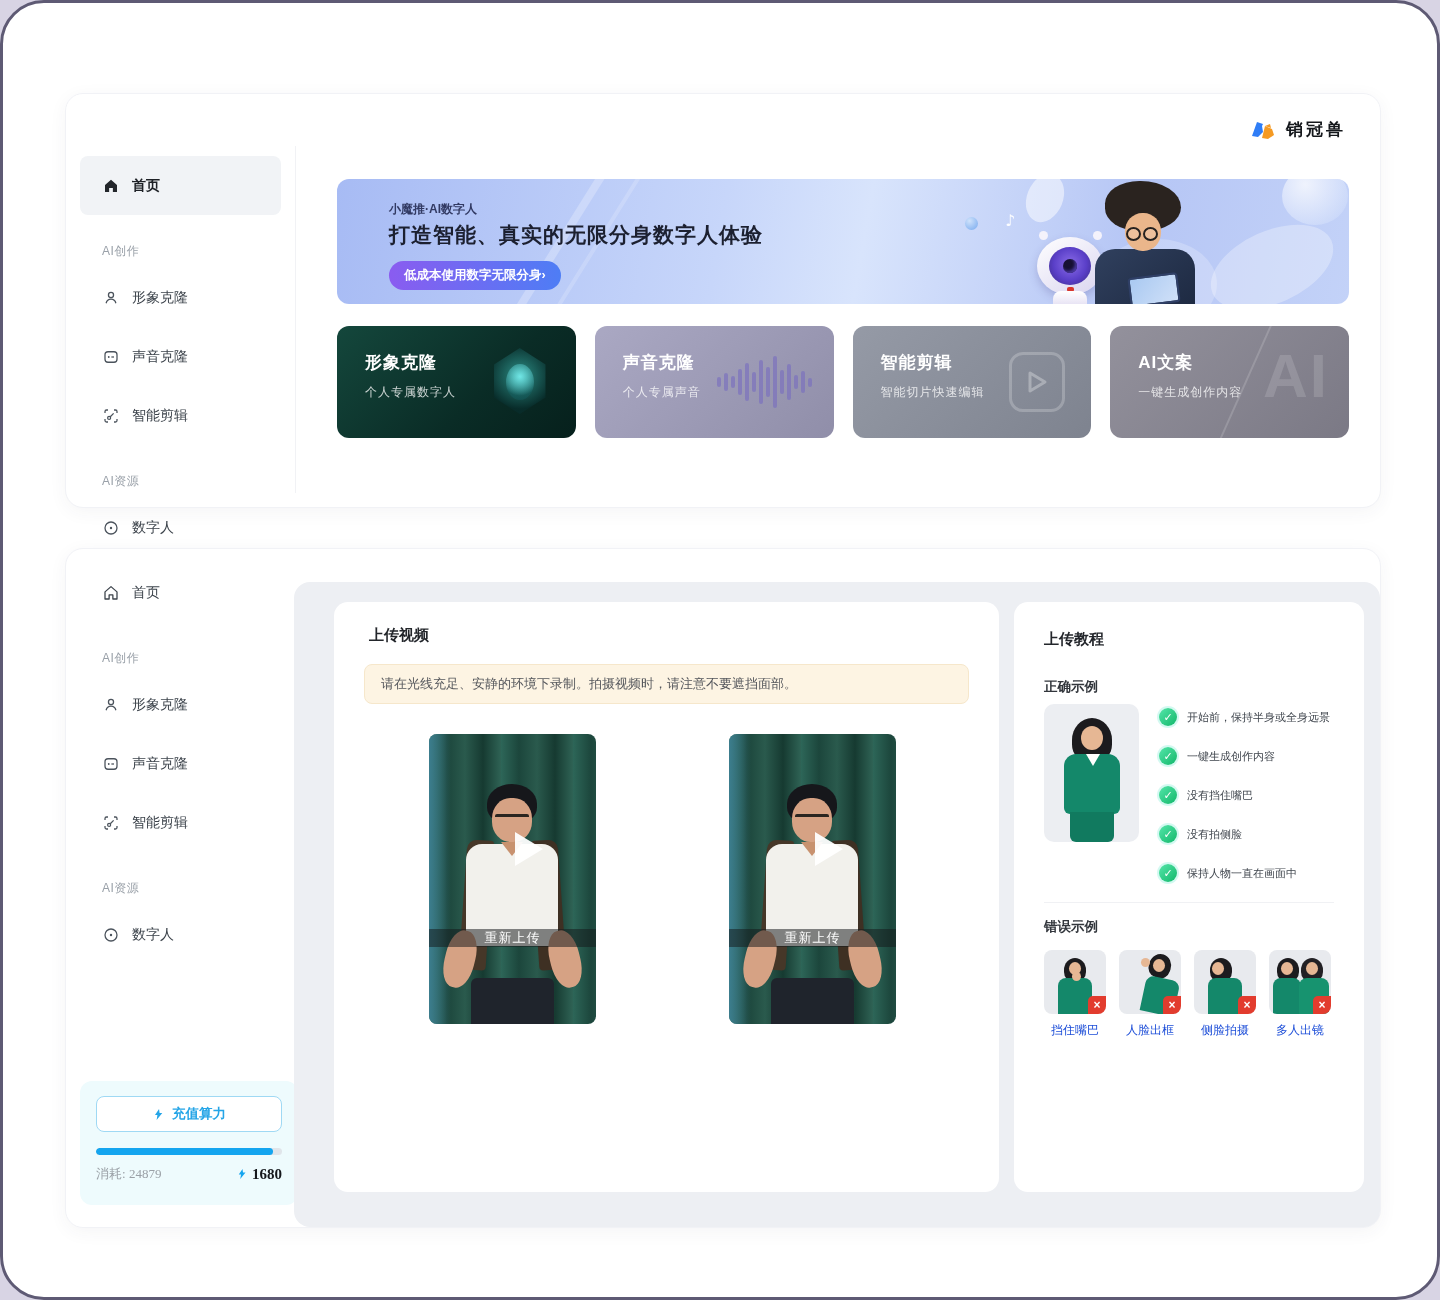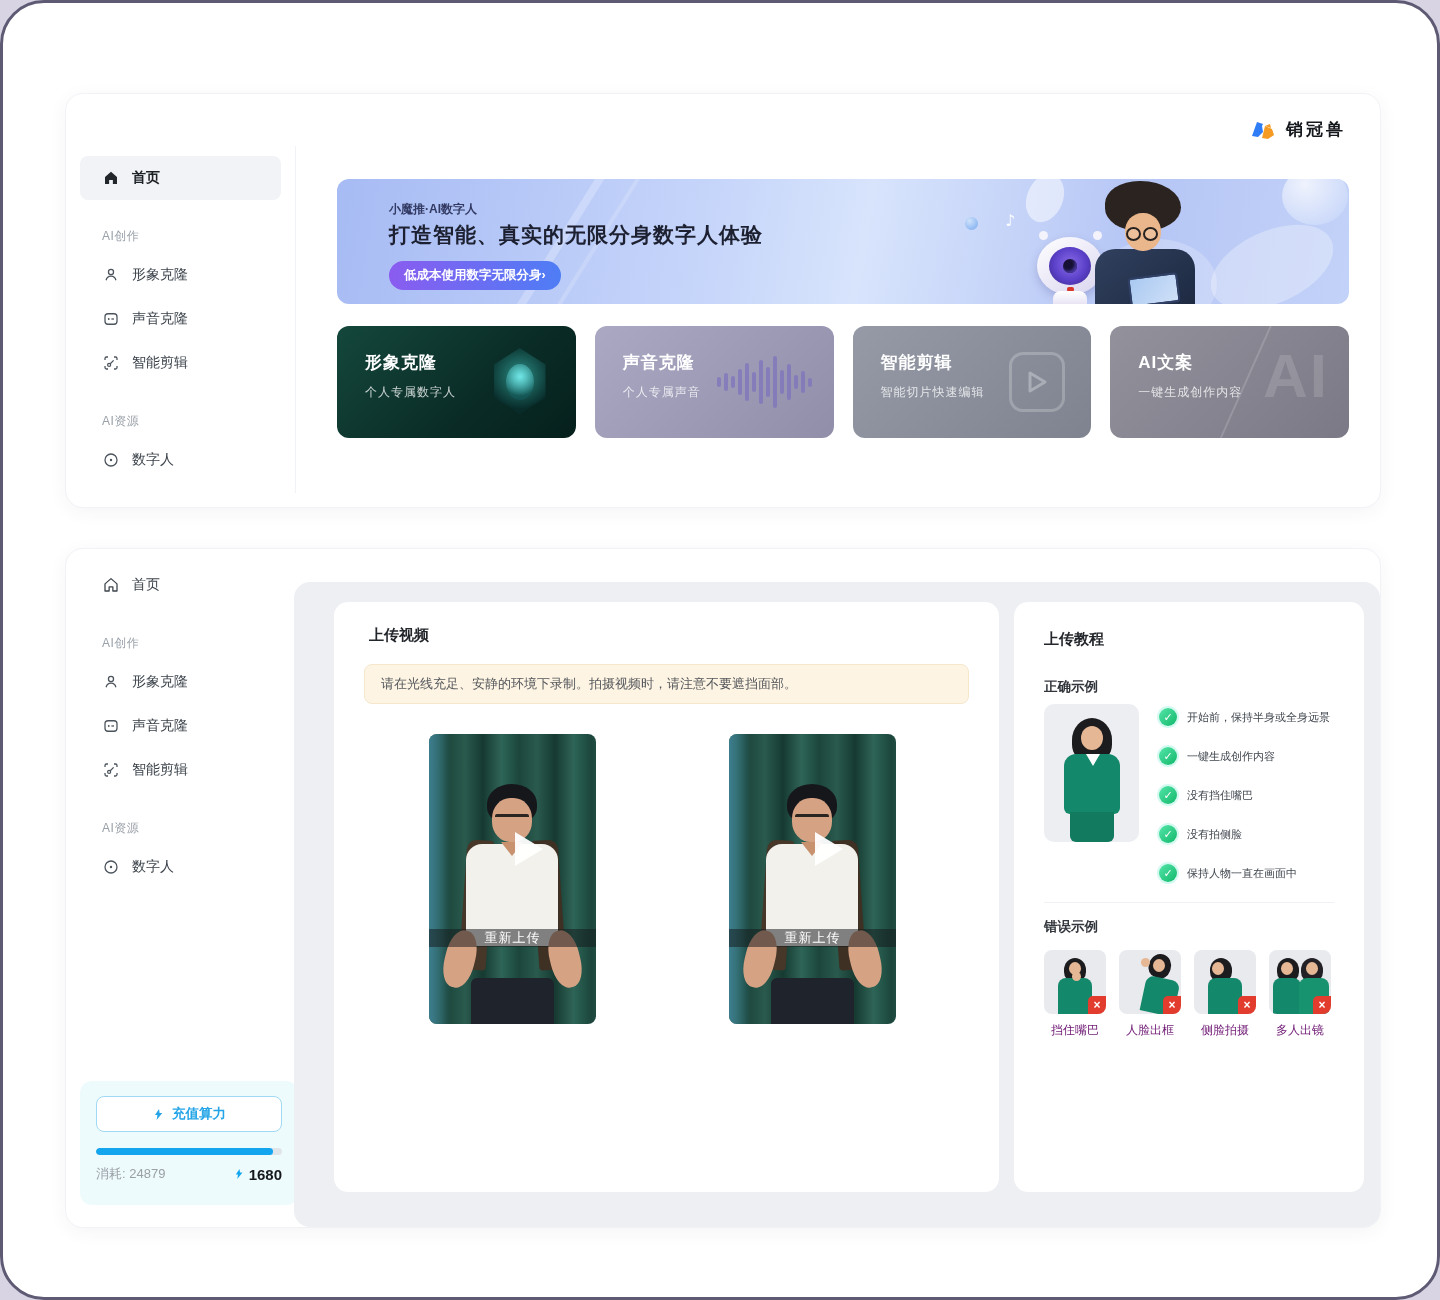--- a/index.html
+++ b/index.html
@@ -26,21 +26,21 @@
 
   
   .logo{ position:absolute; top:24px; right:34px; display:flex; align-items:center; gap:8px; }
   .logo .brand-name{ font-size:17px; font-weight:800; color:#15181c; letter-spacing:3px; }
 
   
   .side{ position:absolute; left:0; width:230px; }
   .side-top{ top:52px; bottom:14px; border-right:1px solid #f1f2f5; }
   .side-bot{ top:14px; bottom:160px; }
   .nav-item{
-    height:44px; display:flex; align-items:center; gap:12px;
+    height:59px; display:flex; align-items:center; gap:12px;
     padding-left:22px; margin:0 14px; border-radius:8px;
     font-size:14px; color:#3c434b; cursor:pointer;
   }
   .nav-item.active{ background:#f1f3f6; font-weight:700; color:#1e2126; margin:10px 14px 0 14px; }
   .nav-section{
     font-size:12px; color:#9aa1a9; margin:28px 0 8px 36px; letter-spacing:.5px;
   }
   .nav-item svg{ flex:0 0 auto; }
 
   
@@ -200,25 +200,25 @@
   .ex2 .ex-body{ left:24px; transform:rotate(12deg); }
   .ex2 .ex-hand{ left:22px; top:8px; }
   .ex3 .ex-hair{ left:16px; } .ex3 .ex-face{ left:18px; }
   .ex4 .ex-hair{ left:8px; } .ex4 .ex-face{ left:12px; } .ex4 .ex-body{ left:4px; width:28px; }
   .ex-hair2{ position:absolute; left:32px; top:8px; width:22px; height:24px; background:#232125; border-radius:50% 50% 42% 42%; }
   .ex-face2{ position:absolute; left:37px; top:12px; width:12px; height:13px; background:#e6b794; border-radius:50%; }
   .ex-body2{ position:absolute; left:30px; top:28px; width:30px; height:36px; background:#17936f; border-radius:8px 8px 0 0; }
   .ex-badge{ position:absolute; right:0; bottom:0; width:18px; height:18px; border-radius:5px 0 0 0;
     background:#e23c2e; color:#fff; font-size:12px; font-weight:700;
     display:flex; align-items:center; justify-content:center; }
-  .ex-label{ margin-top:8px; font-size:12px; color:#701a75; text-align:center; white-space:nowrap; }
+  .ex-label{ margin-top:8px; font-size:12px; color:#1d4ed8; text-align:center; white-space:nowrap; }
 
   
   .recharge-card{ position:absolute; left:14px; bottom:22px; width:218px; height:124px;
-    background:#eefbfd; border-radius:12px; padding:15px 16px; }
+    background:#eefbfd; border-radius:12px; padding:15px 16px;font-family:Liberation Serif, serif; }
   .recharge-btn{ height:36px; background:#fff; border:1.5px solid #9fd9f4; border-radius:8px;
     display:flex; align-items:center; justify-content:center; gap:7px;
     font-size:13.5px; font-weight:600; color:#25a5e7; cursor:pointer; }
   .progress{ margin-top:16px; height:7px; border-radius:4px; background:#e0e5ea; overflow:hidden; }
   .progress-fill{ height:100%; border-radius:4px; background:#14a5ef; }
   .stats{ margin-top:10px; display:flex; align-items:center; justify-content:space-between; }
   .consumed{ font-size:13px; color:#9aa0a6; }
   .balance{ display:flex; align-items:center; gap:4px; font-size:15px; font-weight:800; color:#15181c; }
 </style>
 </head>

